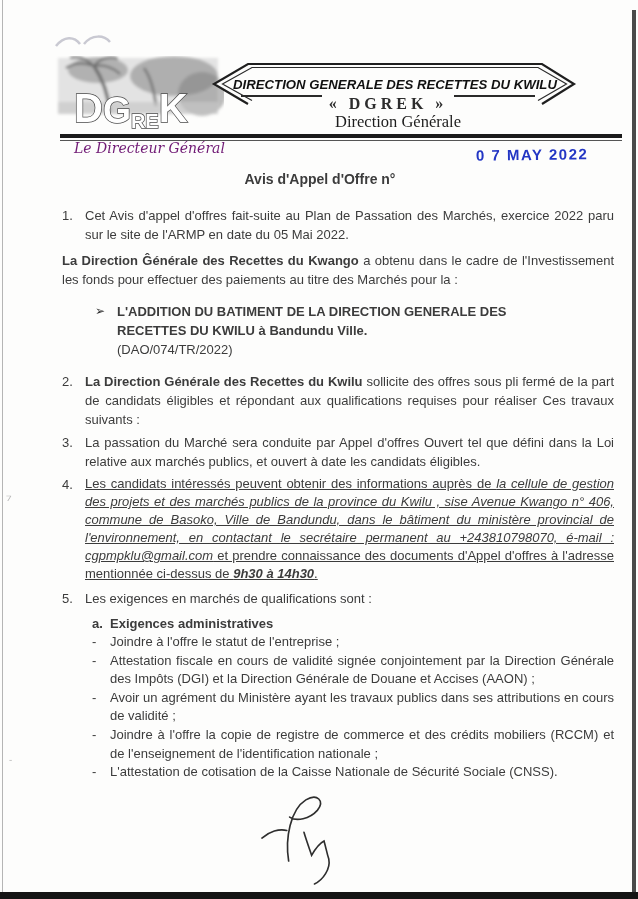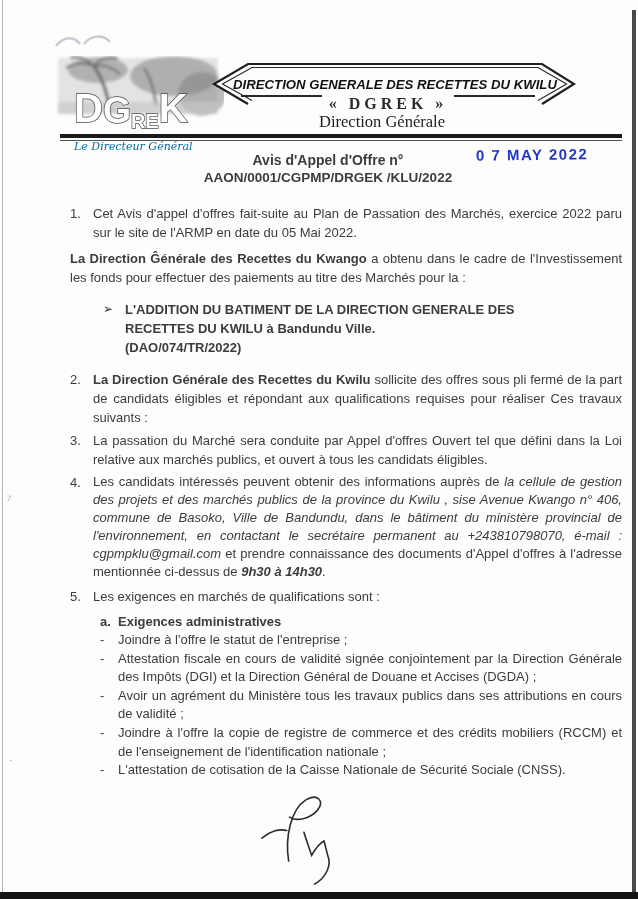--- a/index.html
+++ b/index.html
@@ -21,52 +21,52 @@
   .dgrek-row{
     position:absolute;left:241px;top:95px;width:294px;height:18px;
     display:flex;align-items:flex-start;gap:7px;
   }
   .dgrek-row .hline{flex:1;height:2px;background:#2a2a2a;}
   .dgrek-acronym{
     font-family:"Liberation Serif", serif;font-size:16px;letter-spacing:4px;
     color:#2d2d2d;white-space:nowrap;font-weight:600;
   }
   .division{
-    position:absolute;left:235px;top:112px;width:294px;text-align:center;
+    position:absolute;left:251px;top:112px;width:294px;text-align:center;
     font-family:"Liberation Serif", serif;font-size:16.5px;color:#1d1d1d;
   }
   .rule{position:absolute;left:60px;top:134px;width:562px;height:2px;
     border-top:4px solid #1b1b1b;border-bottom:1px solid #555;}
   .signatory{
     position:absolute;left:74px;top:140px;
-    font-family:"DejaVu Serif", serif;font-style:italic;font-size:11px;color:#0369a1;text-align:center;
+    font-family:"DejaVu Serif", serif;font-style:italic;font-size:14px;color:#701a75;text-align:center;
   }
   .stamp{
     position:absolute;left:476px;top:146px;
     font-size:15px;font-weight:bold;letter-spacing:1.5px;
     transform:rotate(-.8deg);white-space:nowrap;
   }
 
   
-  .content{position:absolute;left:62px;top:152px;width:552px;font-size:13px;line-height:19px;margin-left:8px;}
+  .content{position:absolute;left:62px;top:171px;width:552px;font-size:13px;line-height:19px;}
   .doc-title{text-align:center;font-weight:bold;line-height:17px;transform:translateX(-18px);margin-bottom:18px;}
   .doc-title .t1{font-size:14px;}
   .doc-title .t2{font-size:13.5px;}
   .item{display:flex;margin-bottom:7px;}
   .item .num{width:23px;flex:none;}
   .item .txt{flex:1;text-align:justify;}
   .b{font-weight:bold;text-align:right;}
   .i{font-style:italic;}
   .bi{font-weight:bold;font-style:italic;}
   .intro{text-align:justify;margin-bottom:13px;}
   .project{display:flex;margin:0 0 13px 33px;}
   .project .bullet{width:22px;flex:none;font-size:12px;color:#2e2e2e;}
   .project .ptxt{width:462px;}
-  .project .ref{font-weight:bold;}
-  .tight .txt{line-height:18px;}
+  .project .ref{font-weight:normal;}
+  .tight .txt{line-height:18px;text-decoration:underline;}
   .m4{margin-bottom:4px;}
   .m6{margin-bottom:6px;}
   .admin-head{display:flex;margin:0 0 0 30px;font-weight:bold;}
   .admin-head .letter{width:18px;flex:none;}
   .dash-item{display:flex;margin-left:30px;line-height:18.6px;}
   .dash-item .dash{width:18px;flex:none;}
   .dash-item .txt{flex:1;text-align:justify;}
 
   .signature{position:absolute;left:260px;top:792px;}
 </style>
@@ -117,21 +117,20 @@
   <div class="division">Direction Générale</div>
 
   <div class="rule"></div>
   <div class="signatory">Le Directeur Général</div>
   <div class="stamp" style="color:#2336c4;">0 7 MAY 2022</div>
 
   <div class="content">
 
     <div class="doc-title">
       <div class="t1">Avis d'Appel d'Offre n°</div>
-      <div class="t2">AAON/0001/CGPMP/DRGEK /KLU/2022</div>
     </div>
 
     <div class="item">
       <span class="num">1.</span>
       <span class="txt">Cet Avis d'appel d'offres fait-suite au Plan de Passation des Marchés, exercice 2022 paru sur le site de l'ARMP en date du 05 Mai 2022.</span>
     </div>
 
     <div class="intro"><span class="b">La Direction Ĝénérale des Recettes du Kwango</span><span> a obtenu dans le cadre de l'Investissement les fonds pour effectuer des paiements au titre des Marchés pour la :</span></div>
 
     <div class="project">
@@ -142,21 +141,21 @@
       </div>
     </div>
 
     <div class="item m4">
       <span class="num">2.</span>
       <span class="txt"><span class="b">La Direction Générale des Recettes du Kwilu</span><span> sollicite des offres sous pli fermé de la part de candidats éligibles et répondant aux qualifications requises pour réaliser Ces travaux suivants :</span></span>
     </div>
 
     <div class="item m4">
       <span class="num">3.</span>
-      <span class="txt">La passation du Marché sera conduite par Appel d'offres Ouvert tel que défini dans la Loi relative aux marchés publics, et ouvert à tous les candidats éligibles.</span>
+      <span class="txt">La passation du Marché sera conduite par Appel d'offres Ouvert tel que défini dans la Loi relative aux marchés publics, et ouvert à date les candidats éligibles.</span>
     </div>
 
     <div class="item tight m6">
       <span class="num">4.</span>
       <span class="txt"><span>Les candidats intéressés peuvent obtenir des informations auprès de </span><span class="i">la cellule de gestion des projets et des marchés publics de la province du Kwilu , sise Avenue Kwango n° 406, commune de Basoko, Ville de Bandundu, dans le bâtiment du ministère provincial de l'environnement, en contactant le  secrétaire permanent au +243810798070, é-mail : cgpmpklu@gmail.com</span><span> et prendre connaissance des documents d'Appel d'offres à l'adresse mentionnée ci-dessus de </span><span class="bi">9h30 à 14h30</span><span>.</span></span>
     </div>
 
     <div class="item m6">
       <span class="num">5.</span>
       <span class="txt">Les exigences en marchés de qualifications sont :</span>
@@ -166,25 +165,25 @@
       <span class="letter">a.</span>
       <span>Exigences administratives</span>
     </div>
 
     <div class="dash-item">
       <span class="dash">-</span>
       <span class="txt">Joindre à l'offre le statut de l'entreprise ;</span>
     </div>
     <div class="dash-item">
       <span class="dash">-</span>
-      <span class="txt">Attestation fiscale en cours de validité signée  conjointement par la Direction Générale des Impôts (DGI) et la Direction Général de Douane et Accises (DGDA) ;</span>
-    </div>
-    <div class="dash-item">
-      <span class="dash">-</span>
-      <span class="txt">Avoir un agrément du Ministère tous les travaux publics dans ses attributions en cours de validité ;</span>
+      <span class="txt">Attestation fiscale en cours de validité signée  conjointement par la Direction Générale des Impôts (DGI) et la Direction Générale de Douane et Accises (AAON) ;</span>
+    </div>
+    <div class="dash-item">
+      <span class="dash">-</span>
+      <span class="txt">Avoir un agrément du Ministère ayant les travaux publics dans ses attributions en cours de validité ;</span>
     </div>
     <div class="dash-item">
       <span class="dash">-</span>
       <span class="txt">Joindre à l'offre la copie de registre de commerce et des crédits mobiliers (RCCM) et de l'enseignement de l'identification nationale ;</span>
     </div>
     <div class="dash-item">
       <span class="dash">-</span>
       <span class="txt">L'attestation de cotisation de la Caisse Nationale de Sécurité Sociale (CNSS).</span>
     </div>
 

